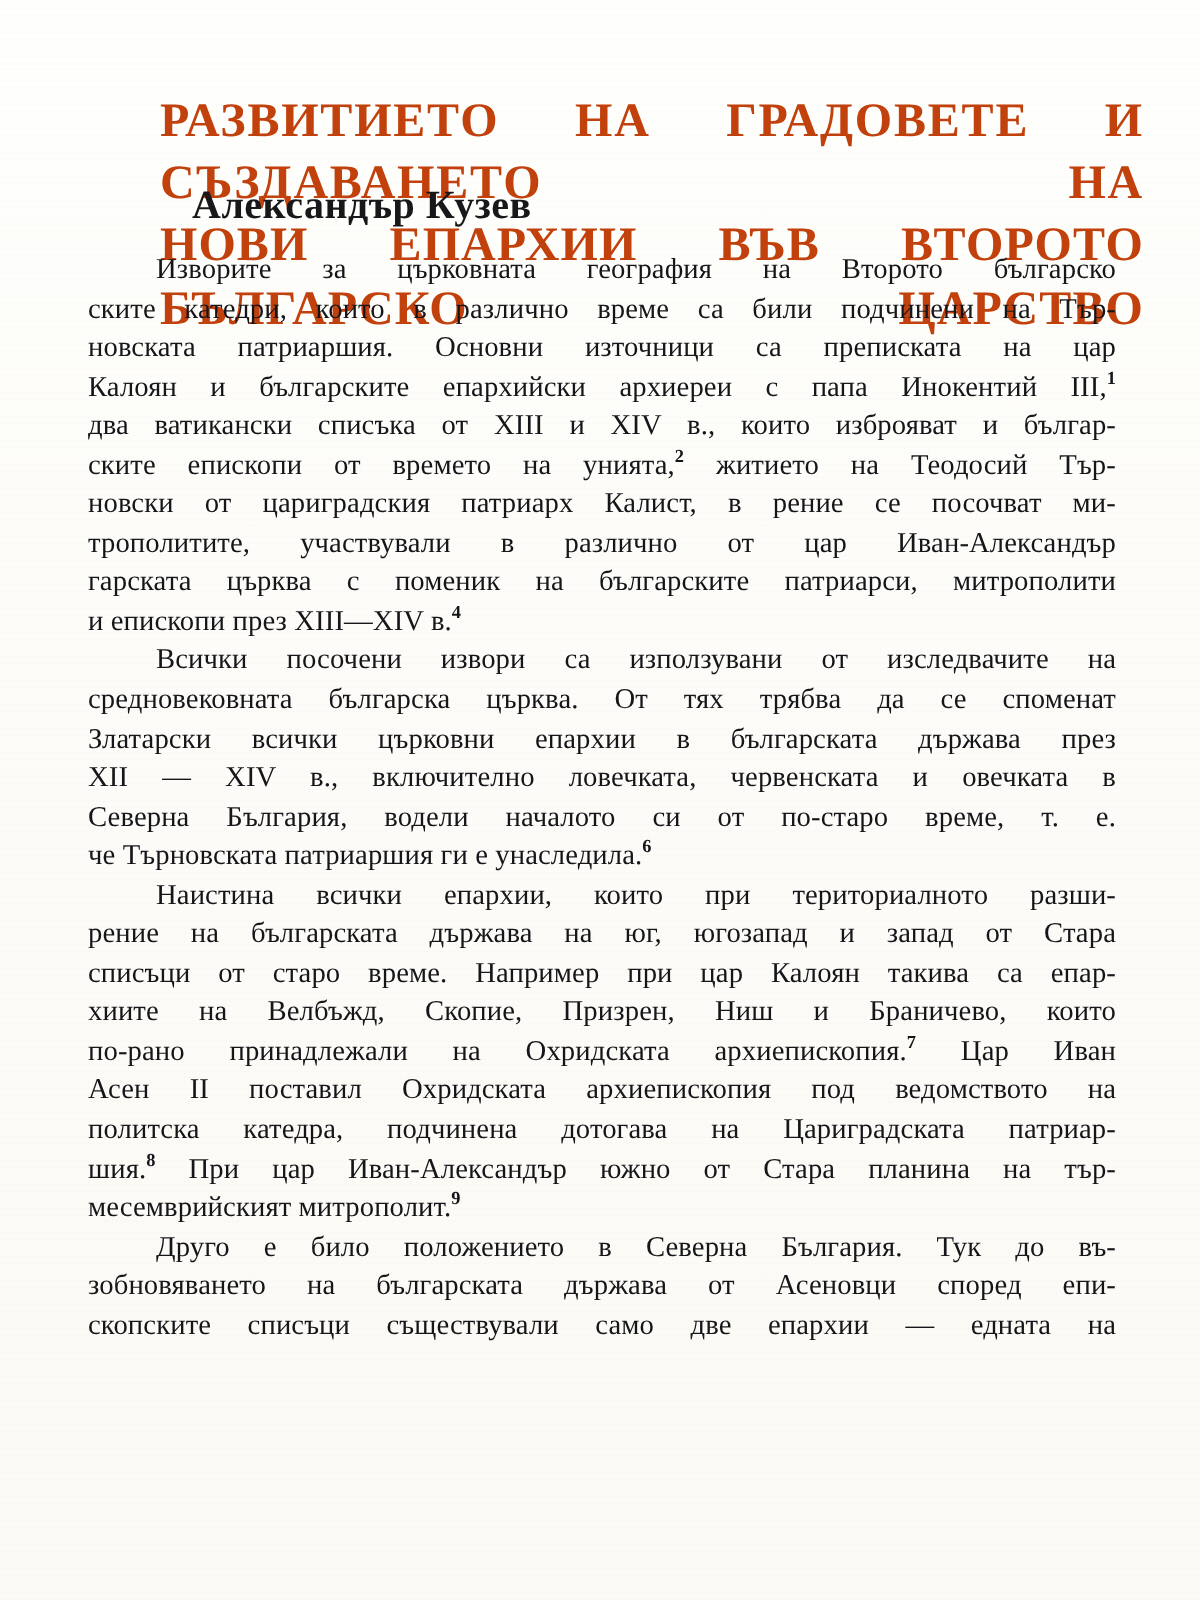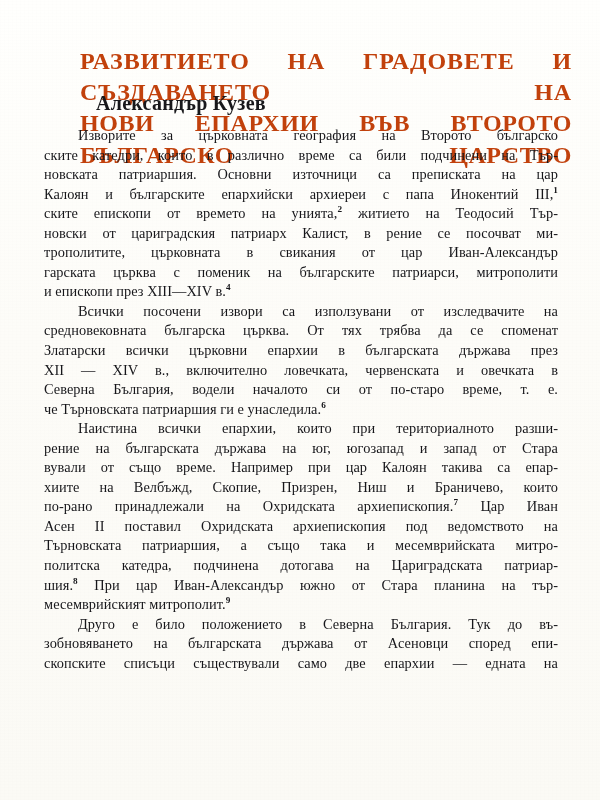--- a/index.html
+++ b/index.html
@@ -137,42 +137,42 @@
   </div>
 
   <div class="byline">Александър Кузев</div>
 
   <div class="body-col">
     <p class="para">
         <span class="ln indent">Изворите за църковната география на Второто българско</span>
         <span class="ln">ските катедри, които в различно време са били подчинени на Тър-</span>
         <span class="ln">новската патриаршия. Основни източници са преписката на цар</span>
         <span class="ln">Калоян и българските епархийски архиереи с папа Инокентий III,<sup class="fn">1</sup></span>
+        <span class="ln">два ватикански списъка от XIII и XIV в., които изброяват и българ-</span>
         <span class="ln">ските епископи от времето на унията,<sup class="fn">2</sup> житието на Теодосий Тър-</span>
         <span class="ln">новски от цариградския патриарх Калист, в рение се посочват ми-</span>
-        <span class="ln">трополитите, църковната в свикания от цар Иван-Александър</span>
+        <span class="ln">трополитите, участвували в различно от цар Иван-Александър</span>
         <span class="ln">гарската църква с поменик на българските патриарси, митрополити</span>
         <span class="ln flush">и епископи през XIII—XIV в.<sup class="fn">4</sup></span>
       </p>
     <p class="para">
         <span class="ln indent">Всички посочени извори са използувани от изследвачите на</span>
         <span class="ln">средновековната българска църква. От тях трябва да се споменат</span>
         <span class="ln">Златарски всички църковни епархии в българската държава през</span>
         <span class="ln">XII — XIV в., включително ловечката, червенската и овечката в</span>
         <span class="ln">Северна България, водели началото си от по-старо време, т. е.</span>
         <span class="ln flush">че Търновската патриаршия ги е унаследила.<sup class="fn">6</sup></span>
       </p>
     <p class="para">
         <span class="ln indent">Наистина всички епархии, които при териториалното разши-</span>
         <span class="ln">рение на българската държава на юг, югозапад и запад от Стара</span>
-        <span class="ln">вували от също време. Например при цар Калоян такива са епар-</span>
+        <span class="ln">списъци от старо време. Например при цар Калоян такива са епар-</span>
         <span class="ln">хиите на Велбъжд, Скопие, Призрен, Ниш и Браничево, които</span>
         <span class="ln">по-рано принадлежали на Охридската архиепископия.<sup class="fn">7</sup> Цар Иван</span>
         <span class="ln">Асен II поставил Охридската архиепископия под ведомството на</span>
-        <span class="ln">Търновската патриаршия, а също така и месемврийската митро-</span>
         <span class="ln">политска катедра, подчинена дотогава на Цариградската патриар-</span>
         <span class="ln">шия.<sup class="fn">8</sup> При цар Иван-Александър южно от Стара планина на тър-</span>
         <span class="ln flush">месемврийският митрополит.<sup class="fn">9</sup></span>
       </p>
     <p class="para">
         <span class="ln indent">Друго е било положението в Северна България. Тук до въ-</span>
         <span class="ln">зобновяването на българската държава от Асеновци според епи-</span>
         <span class="ln">скопските списъци съществували само две епархии — едната на</span>
       </p>
   </div>

